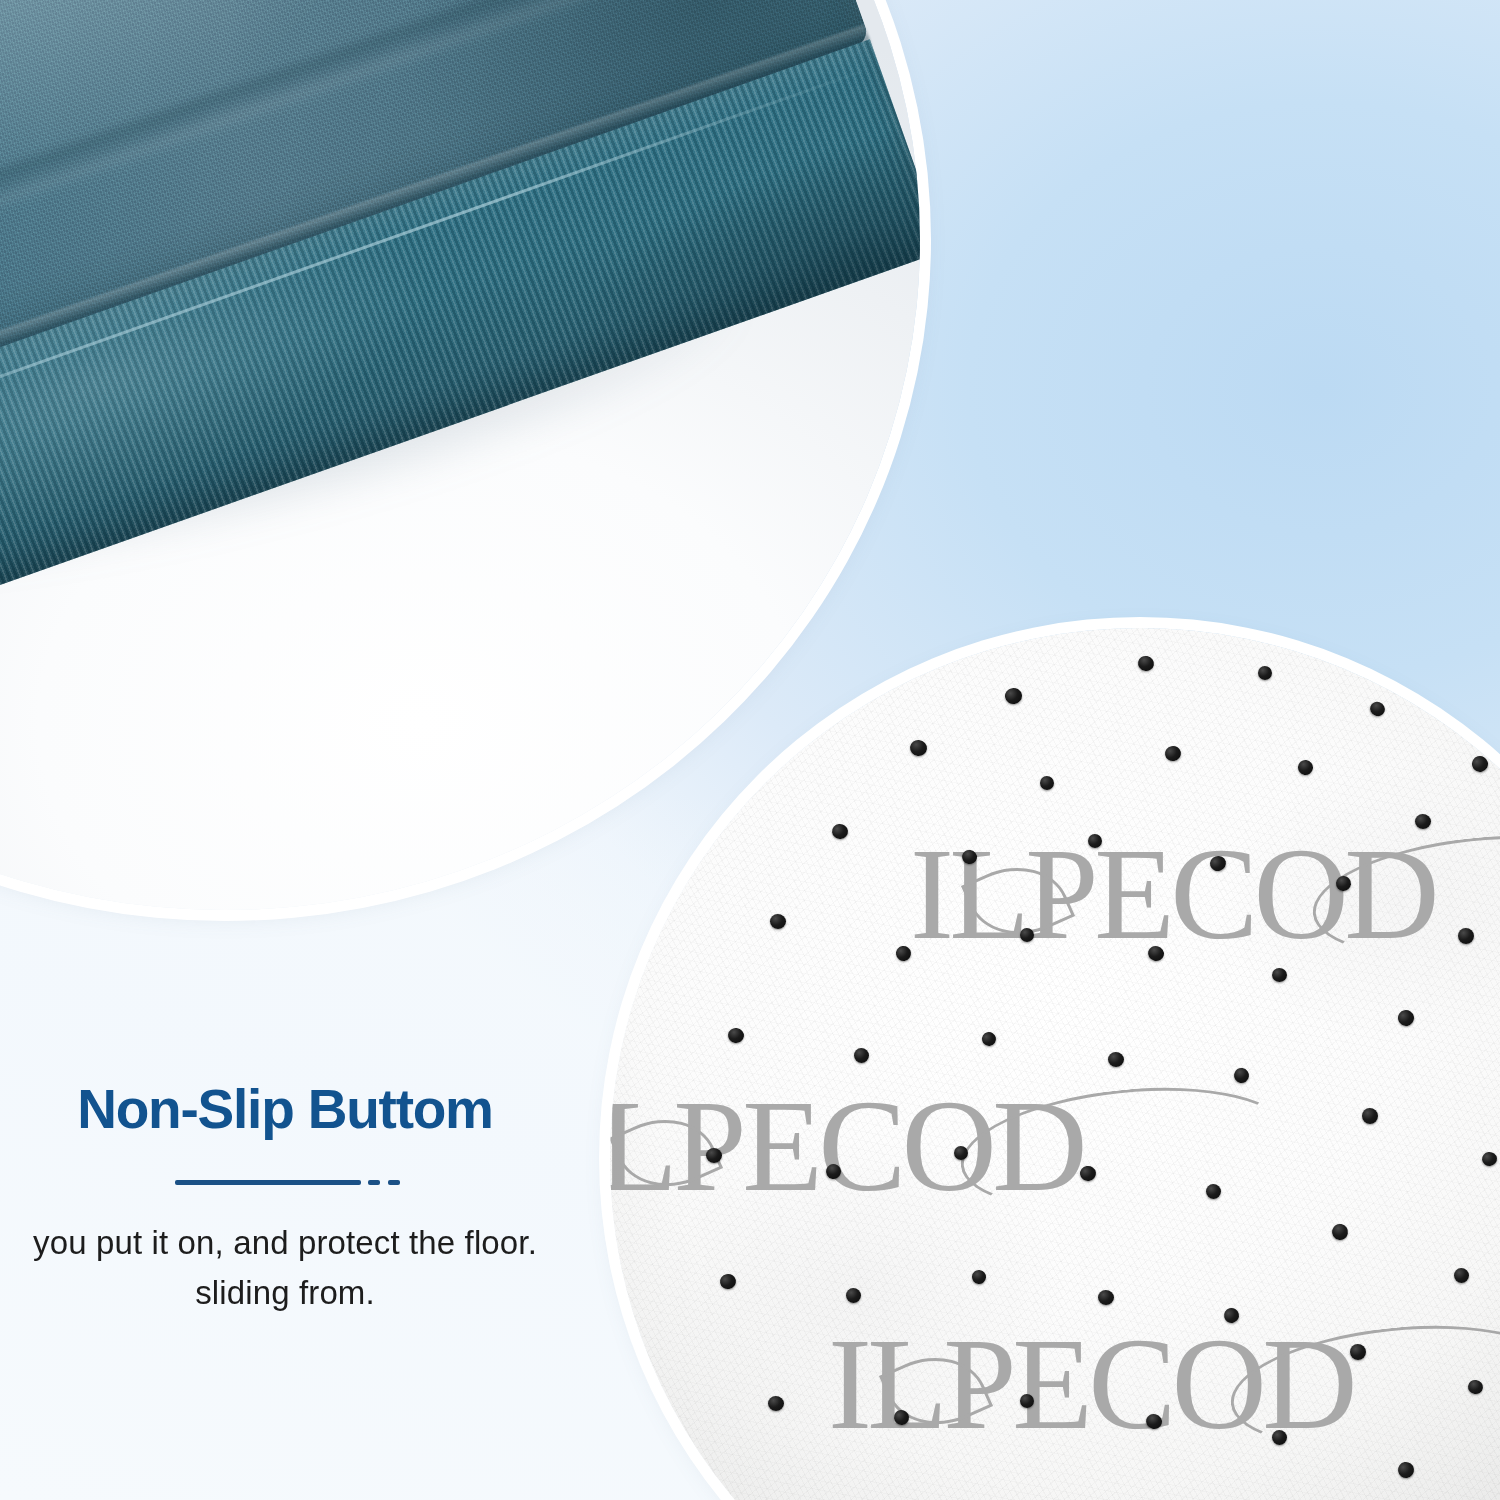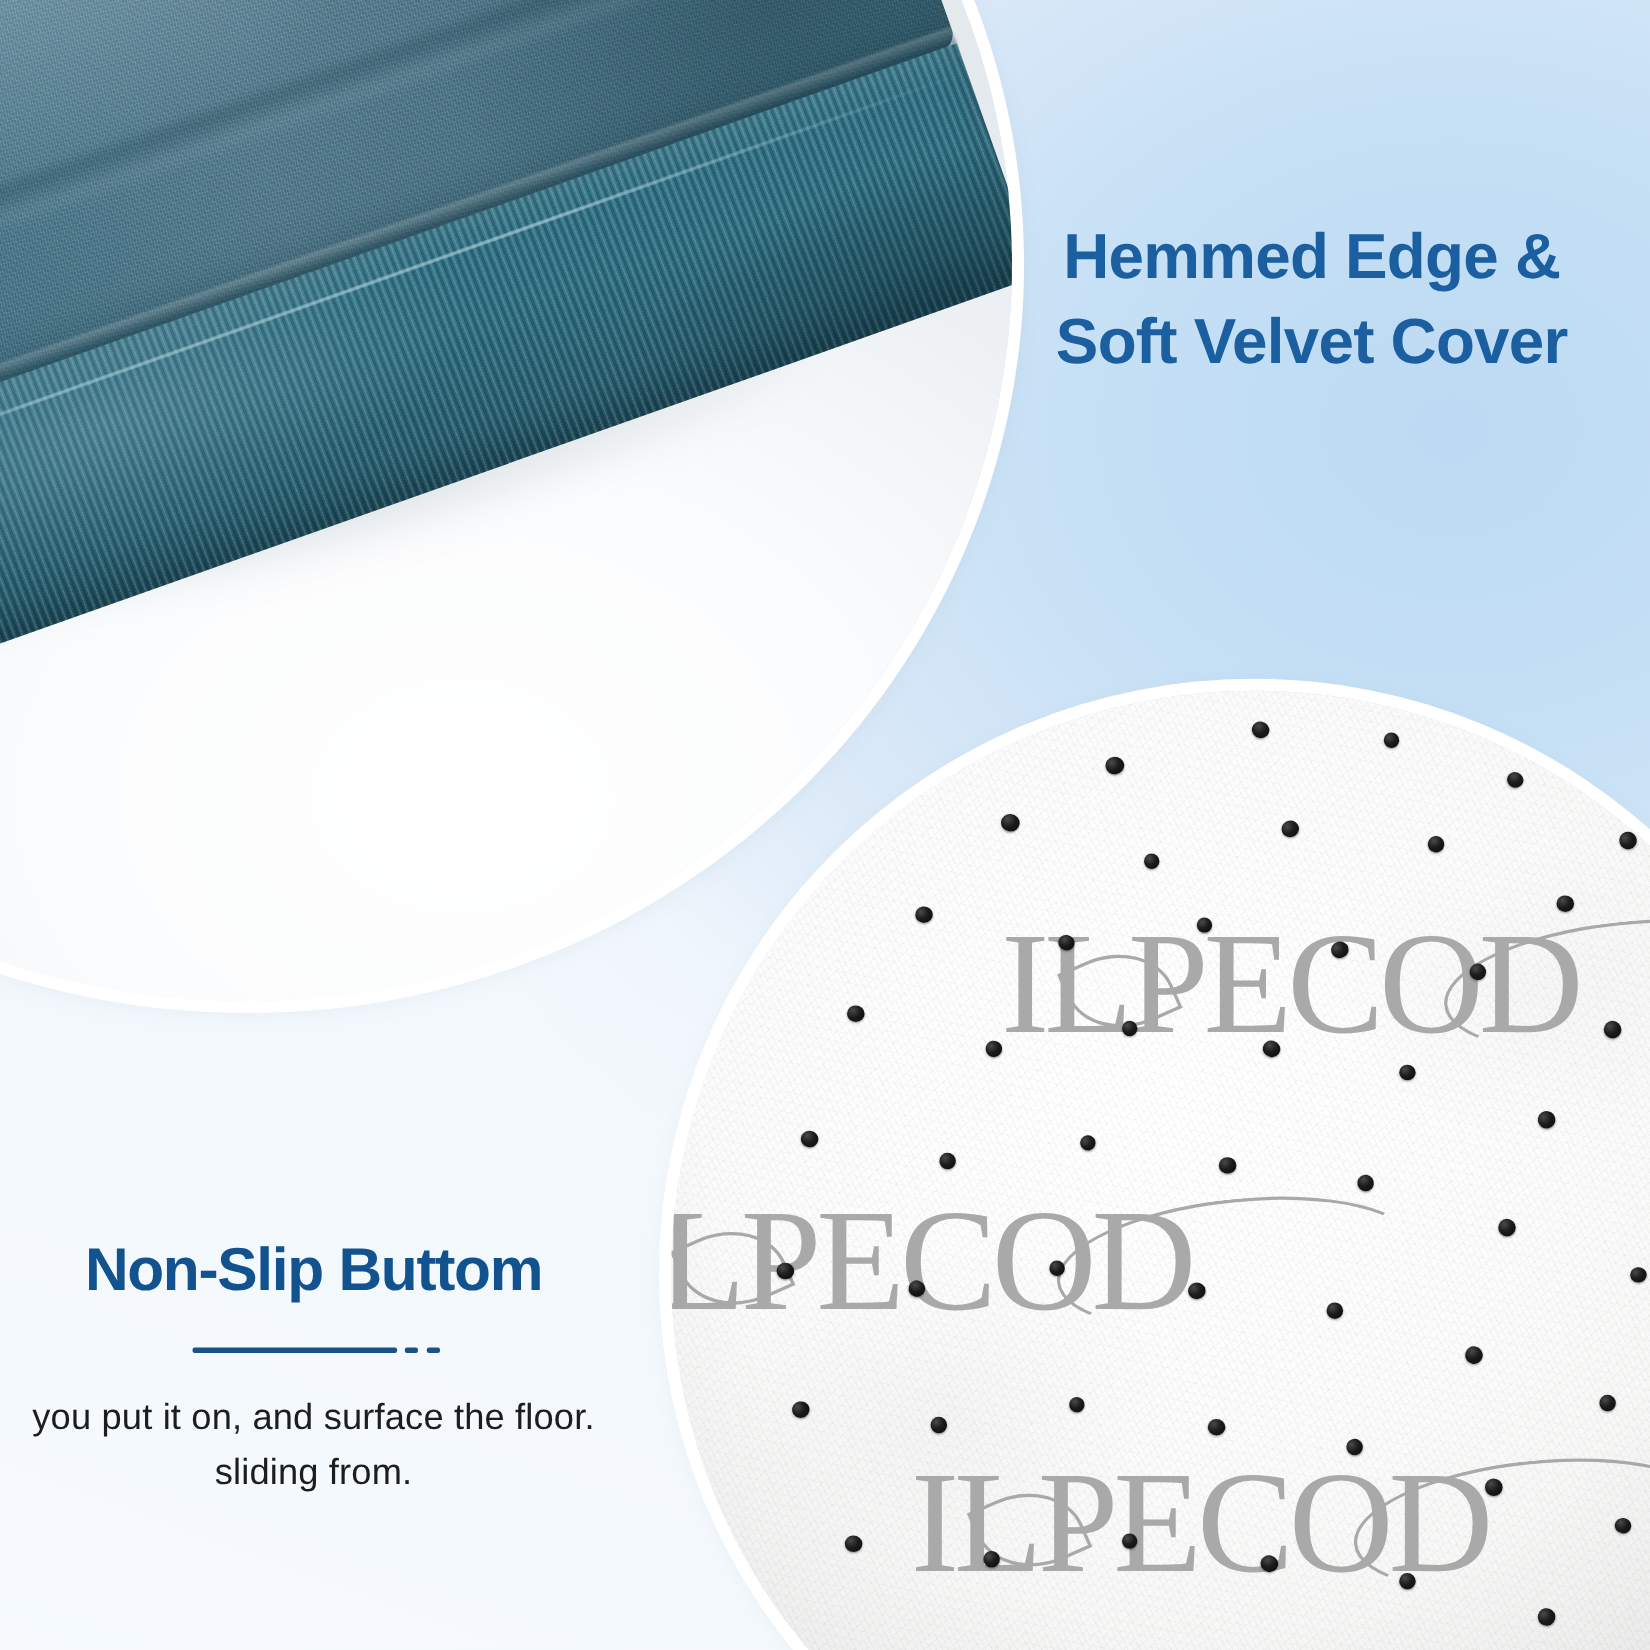--- a/index.html
+++ b/index.html
@@ -202,21 +202,21 @@
     font-size:58px;
     font-weight:700;
     line-height:1.32;
     letter-spacing:-.012em;
   }
   .heading-right .hr-line { display:block; }
 
   
   .block-left {
     position:absolute;
-    left:0px; top:1123px;
+    left:0px; top:1078px;
     width:570px;
     text-align:center;
   }
   .bl-title {
     color:#12538f;
     font-size:55px;
     font-weight:700;
     letter-spacing:-.022em;
     line-height:1.16;
   }
@@ -340,33 +340,29 @@
         <span class="dot" style="left: 284px; top: 782px; width: 15px; height: 15px; transform: rotate(-6deg);"></span>
         <span class="dot" style="left: 410px; top: 766px; width: 14px; height: 14px; transform: rotate(0deg);"></span>
         <span class="dot" style="left: 536px; top: 786px; width: 16px; height: 15px; transform: rotate(14deg);"></span>
         <span class="dot" style="left: 662px; top: 802px; width: 15px; height: 15px; transform: rotate(0deg);"></span>
         <span class="dot" style="left: 788px; top: 834px; width: 16px; height: 16px; transform: rotate(-8deg);"></span>
       </div>
 
     <div class="mat-vignette"></div>
   </div>
 
-  <div class="heading-right">
-    <span class="hr-line">Hemmed Edge &amp;</span>
-    <span class="hr-line">Soft Velvet Cover</span>
-  </div>
 
   <div class="block-left">
     <div class="bl-title">Non-Slip Buttom</div>
 
     <div class="bl-divider">
       <span class="dv-bar"></span>
       <span class="dv-dash-1"></span>
       <span class="dv-dash-2"></span>
     </div>
 
     <div class="bl-body">
-      <div>you put it on, and surface the floor.</div>
+      <div>you put it on, and protect the floor.</div>
       <div>sliding from.</div>
     </div>
   </div>
 
 </div>
 
 </body></html>

